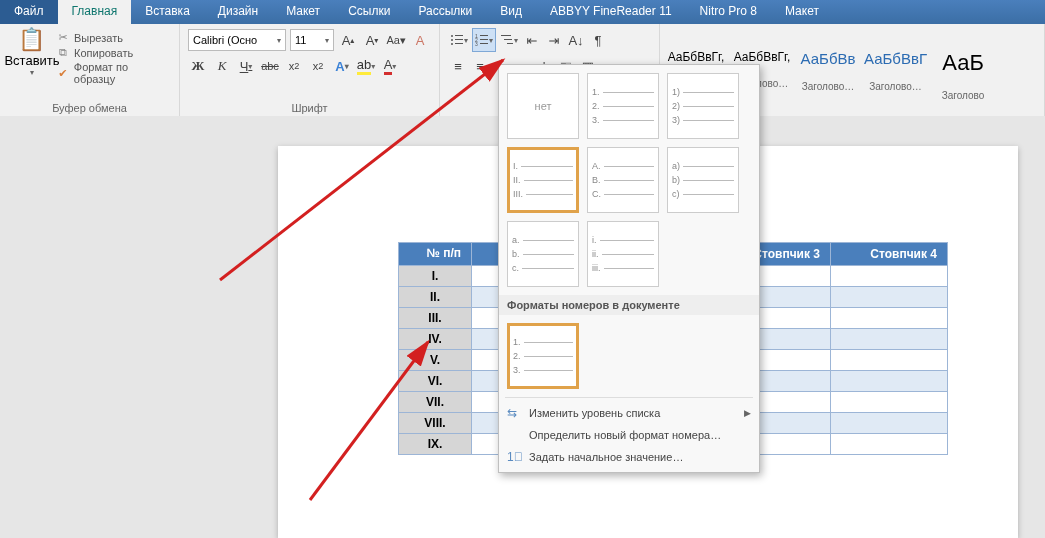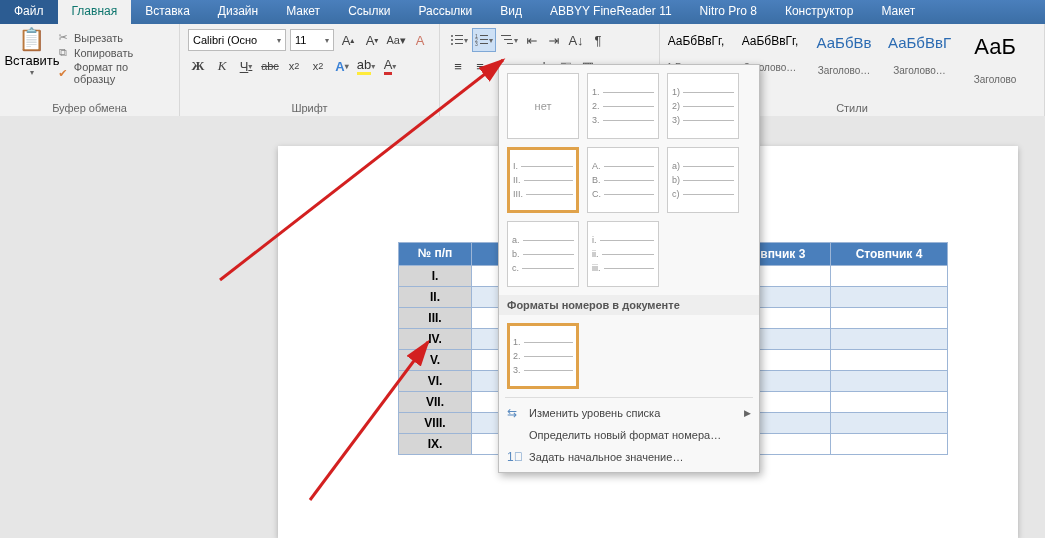--- a/index.html
+++ b/index.html
@@ -21,29 +21,29 @@
 .font-size{width:34px;height:20px;border:1px solid #bbb;background:#fff;font-size:11px;padding:0 4px;display:flex;align-items:center;justify-content:space-between}
 .dd{font-size:8px;color:#666}
 .ribbon-btn{min-width:20px;height:22px;display:flex;align-items:center;justify-content:center;cursor:pointer;font-size:13px;color:#444}
 .ribbon-btn.b{font-weight:bold;font-family:"Times New Roman"}
 .ribbon-btn.i{font-style:italic;font-family:"Times New Roman"}
 .ribbon-btn.u{text-decoration:underline}
 .ribbon-btn.small{font-size:11px}
 .para-row{display:flex;align-items:center;gap:2px;height:26px}
 .list-btn{width:22px;height:22px;display:flex;align-items:center;justify-content:center;cursor:pointer;position:relative}
 .list-btn.active{background:#cde0f5;border:1px solid #7fa8d6}
-.styles{display:flex;gap:14px;padding:4px 6px 0;flex:1;overflow:hidden}
+.styles{display:flex;gap:6px;padding:20px 6px 0;flex:1;overflow:hidden}
 .style-item{min-width:60px;text-align:center;font-size:12px;cursor:pointer;padding-top:6px}
 .style-item.h1{color:#2b6bb2;font-size:15px}
 .style-item.h2{color:#2b6bb2;font-size:15px}
 .style-name{font-size:10px;color:#666;margin-top:14px}
 .canvas{position:absolute;top:116px;left:0;right:0;bottom:0;background:#e6e6e6}
 .page{position:absolute;left:278px;top:30px;width:740px;height:392px;background:#fff;box-shadow:0 2px 6px rgba(0,0,0,.25)}
 .word-table{position:absolute;left:120px;top:96px;border-collapse:collapse;font-size:12px}
-.word-table th{background:#4a7fbc;color:#fff;font-weight:bold;padding:4px 10px;border:1px solid #9cb5d6;text-align:center}
+.word-table th{background:#4a7fbc;color:#fff;font-weight:bold;padding:4px 10px;border:1px solid #9cb5d6;text-align:right}
 .word-table td{border:1px solid #9cb5d6;padding:3px 8px;text-align:center;width:100px;height:14px}
 .word-table td.num{background:#d6d6d6;width:56px;font-weight:bold}
 .word-table tr:nth-child(even) td.body{background:#e0eaf5}
 .word-table tr:nth-child(odd) td.body{background:#fff}
 .dropdown{position:absolute;left:498px;top:64px;width:260px;background:#f8f8f8;border:1px solid #bfbfbf;box-shadow:2px 3px 8px rgba(0,0,0,.3);z-index:50}
 .dd-header{background:#eee;padding:4px 8px;font-weight:bold;font-size:11px;color:#555}
 .dd-grid{display:flex;flex-wrap:wrap;gap:8px;padding:8px}
 .thumb{width:72px;height:66px;border:1px solid #ccc;background:#fff;padding:6px 4px;box-sizing:border-box;font-size:9px;color:#888;cursor:pointer;display:flex;flex-direction:column;justify-content:center;gap:4px}
 .thumb.sel{border:2px solid #e0a24a;box-shadow:0 0 0 1px #e0a24a inset}
 .thumb .line{display:flex;align-items:center;gap:3px}
@@ -64,21 +64,20 @@
   <div class="tab file">Файл</div>
   <div class="tab active">Главная</div>
   <div class="tab">Вставка</div>
   <div class="tab">Дизайн</div>
   <div class="tab">Макет</div>
   <div class="tab">Ссылки</div>
   <div class="tab">Рассылки</div>
   <div class="tab">Вид</div>
   <div class="tab">ABBYY FineReader 11</div>
   <div class="tab">Nitro Pro 8</div>
-  <div class="tab">Конструктор</div>
   <div class="tab">Макет</div>
 </div>
 
 <div class="ribbon">
 
   <div class="group" style="display:flex;width:180px">
     <div class="paste">
       <div class="paste-icon">📋</div>
       <div style="font-size:13px">Вставить</div>
       <div class="dd">▾</div>
@@ -200,21 +199,20 @@
           <div class="style-name">Заголово…</div>
         </div>
     <div class="style-item h2">
           <div>АаБбВвГ</div>
           <div class="style-name">Заголово…</div>
         </div>
     <div class="style-item" style="font-size:22px">
           <div>АаБ</div>
           <div class="style-name">Заголово</div>
         </div>
-    <div class="group-label">Стили</div>
   </div>
 </div>
 
 <div class="canvas">
   <div class="page">
     <table class="word-table">
       <tbody>
             <tr>
         <th style="line-height:1.1"><span>№ п/п</span></th>
         <th style="width:100px"></th>

